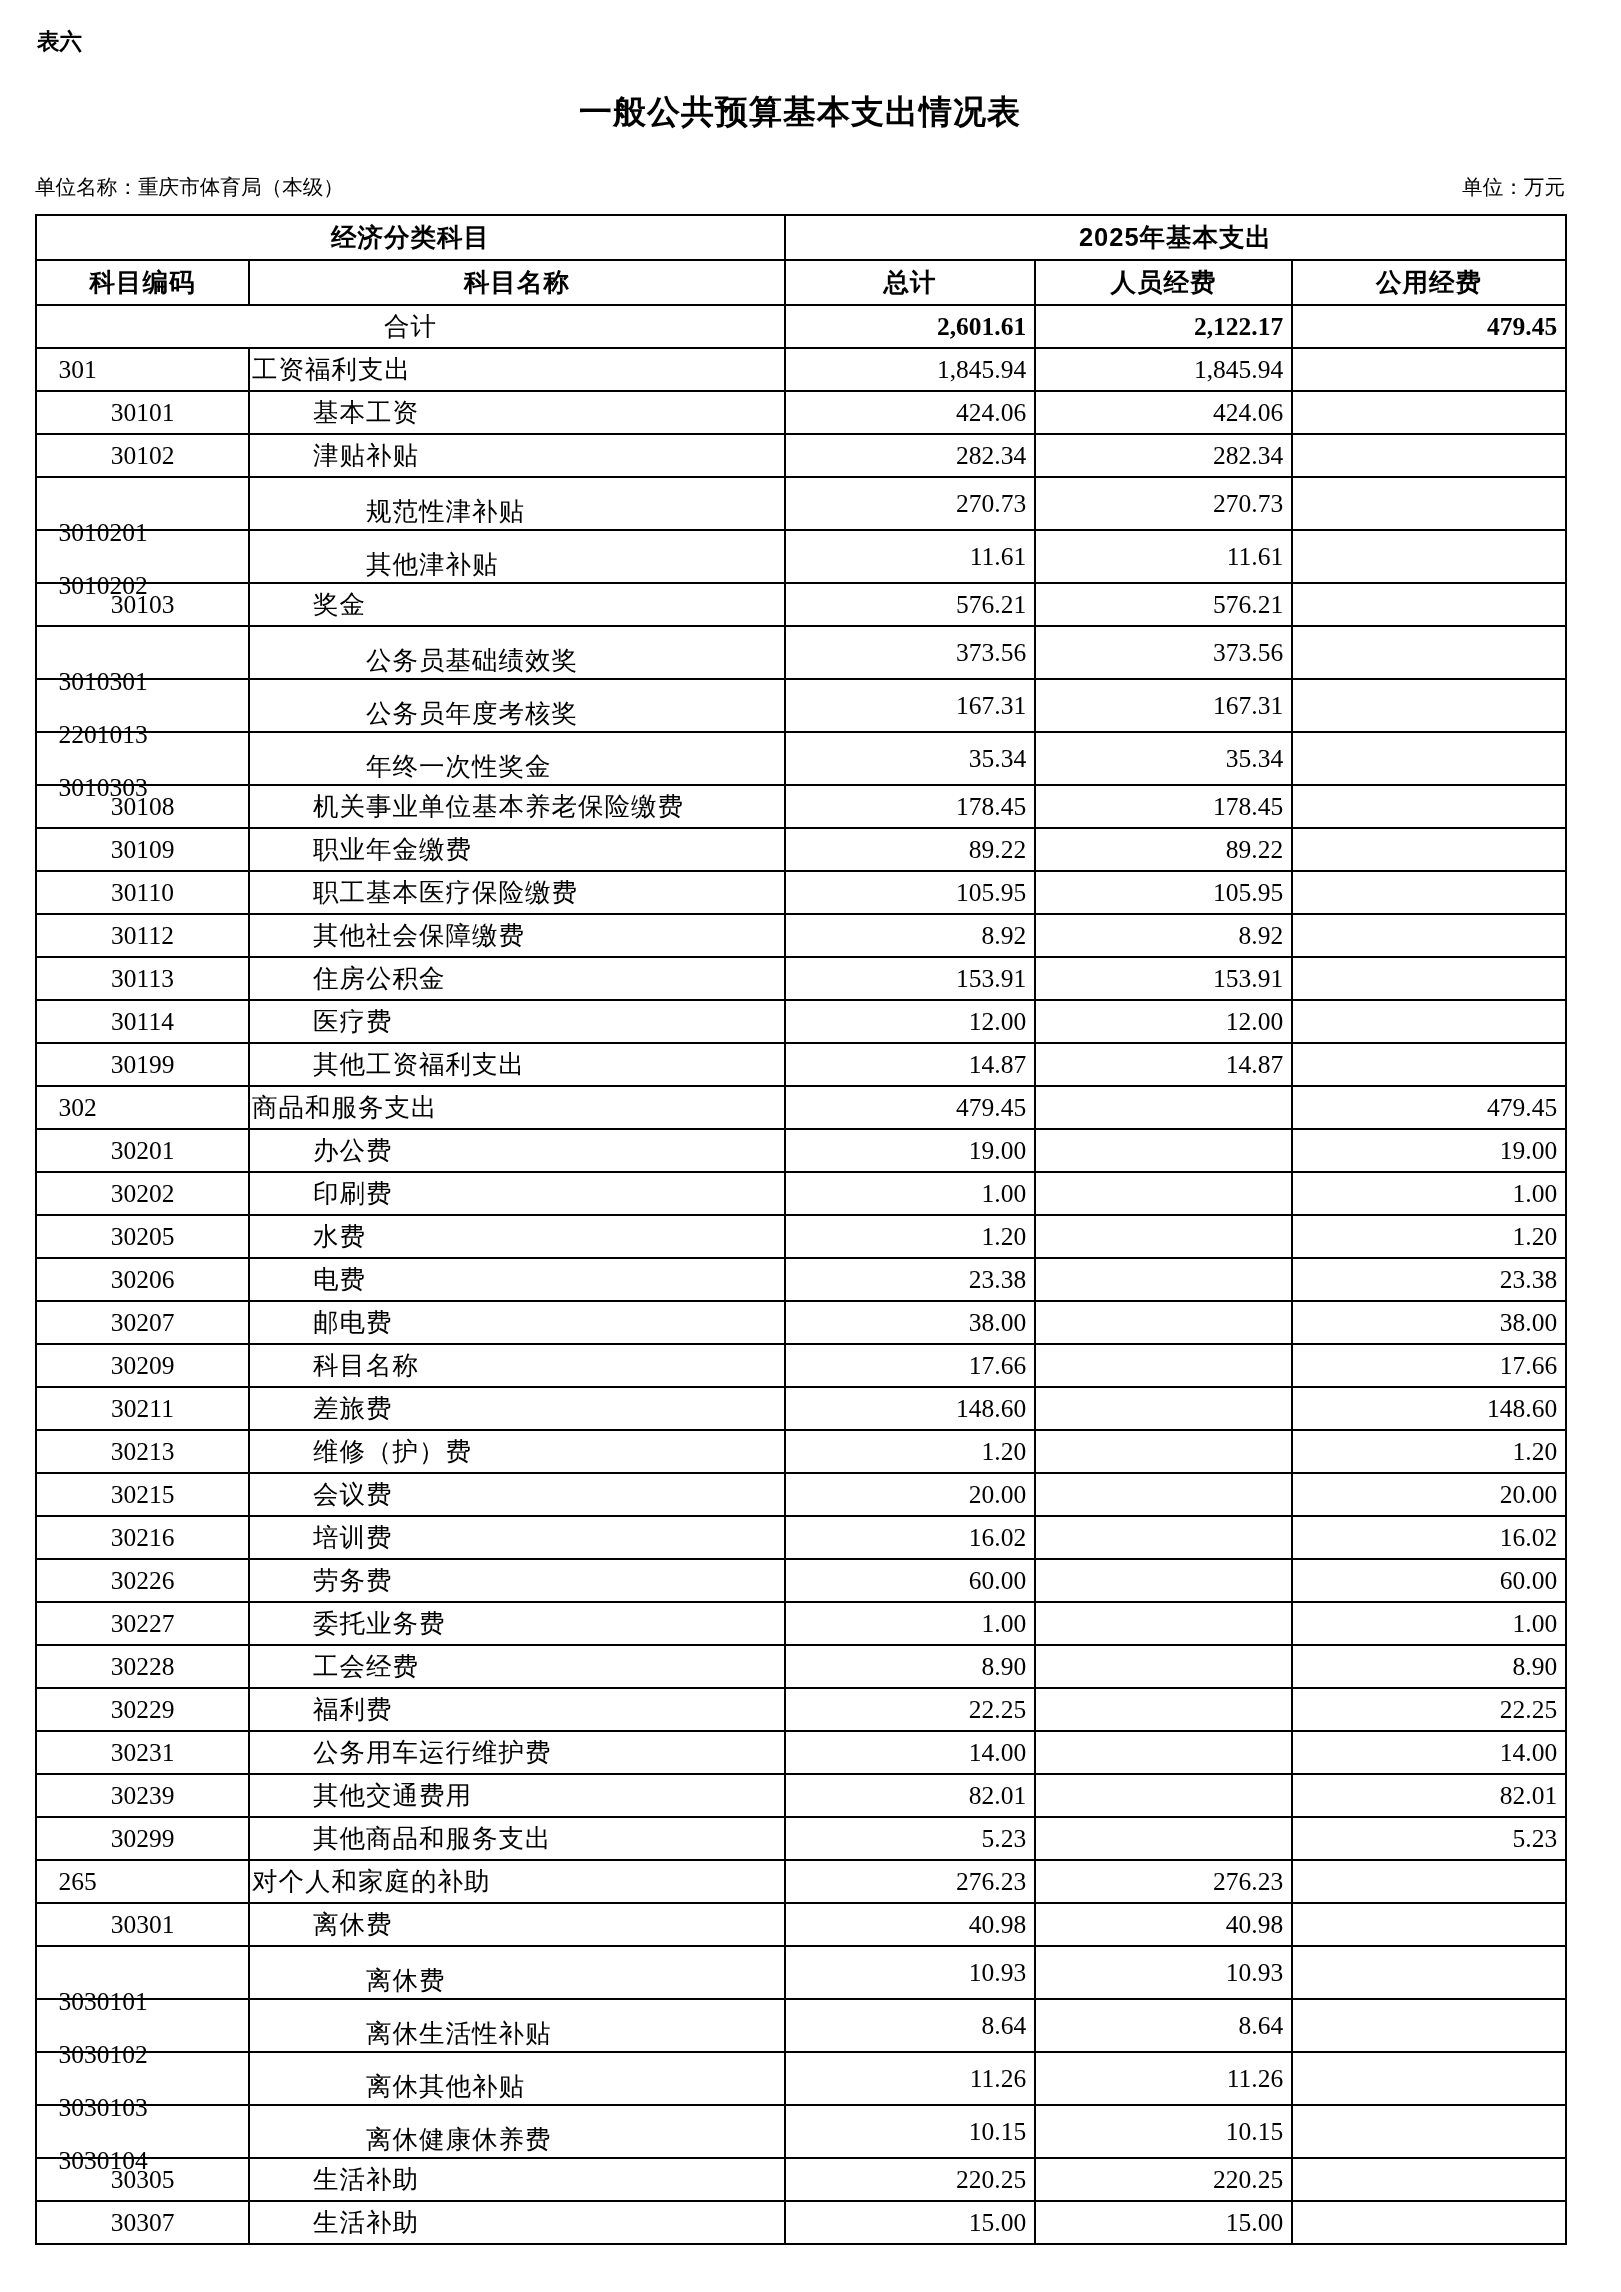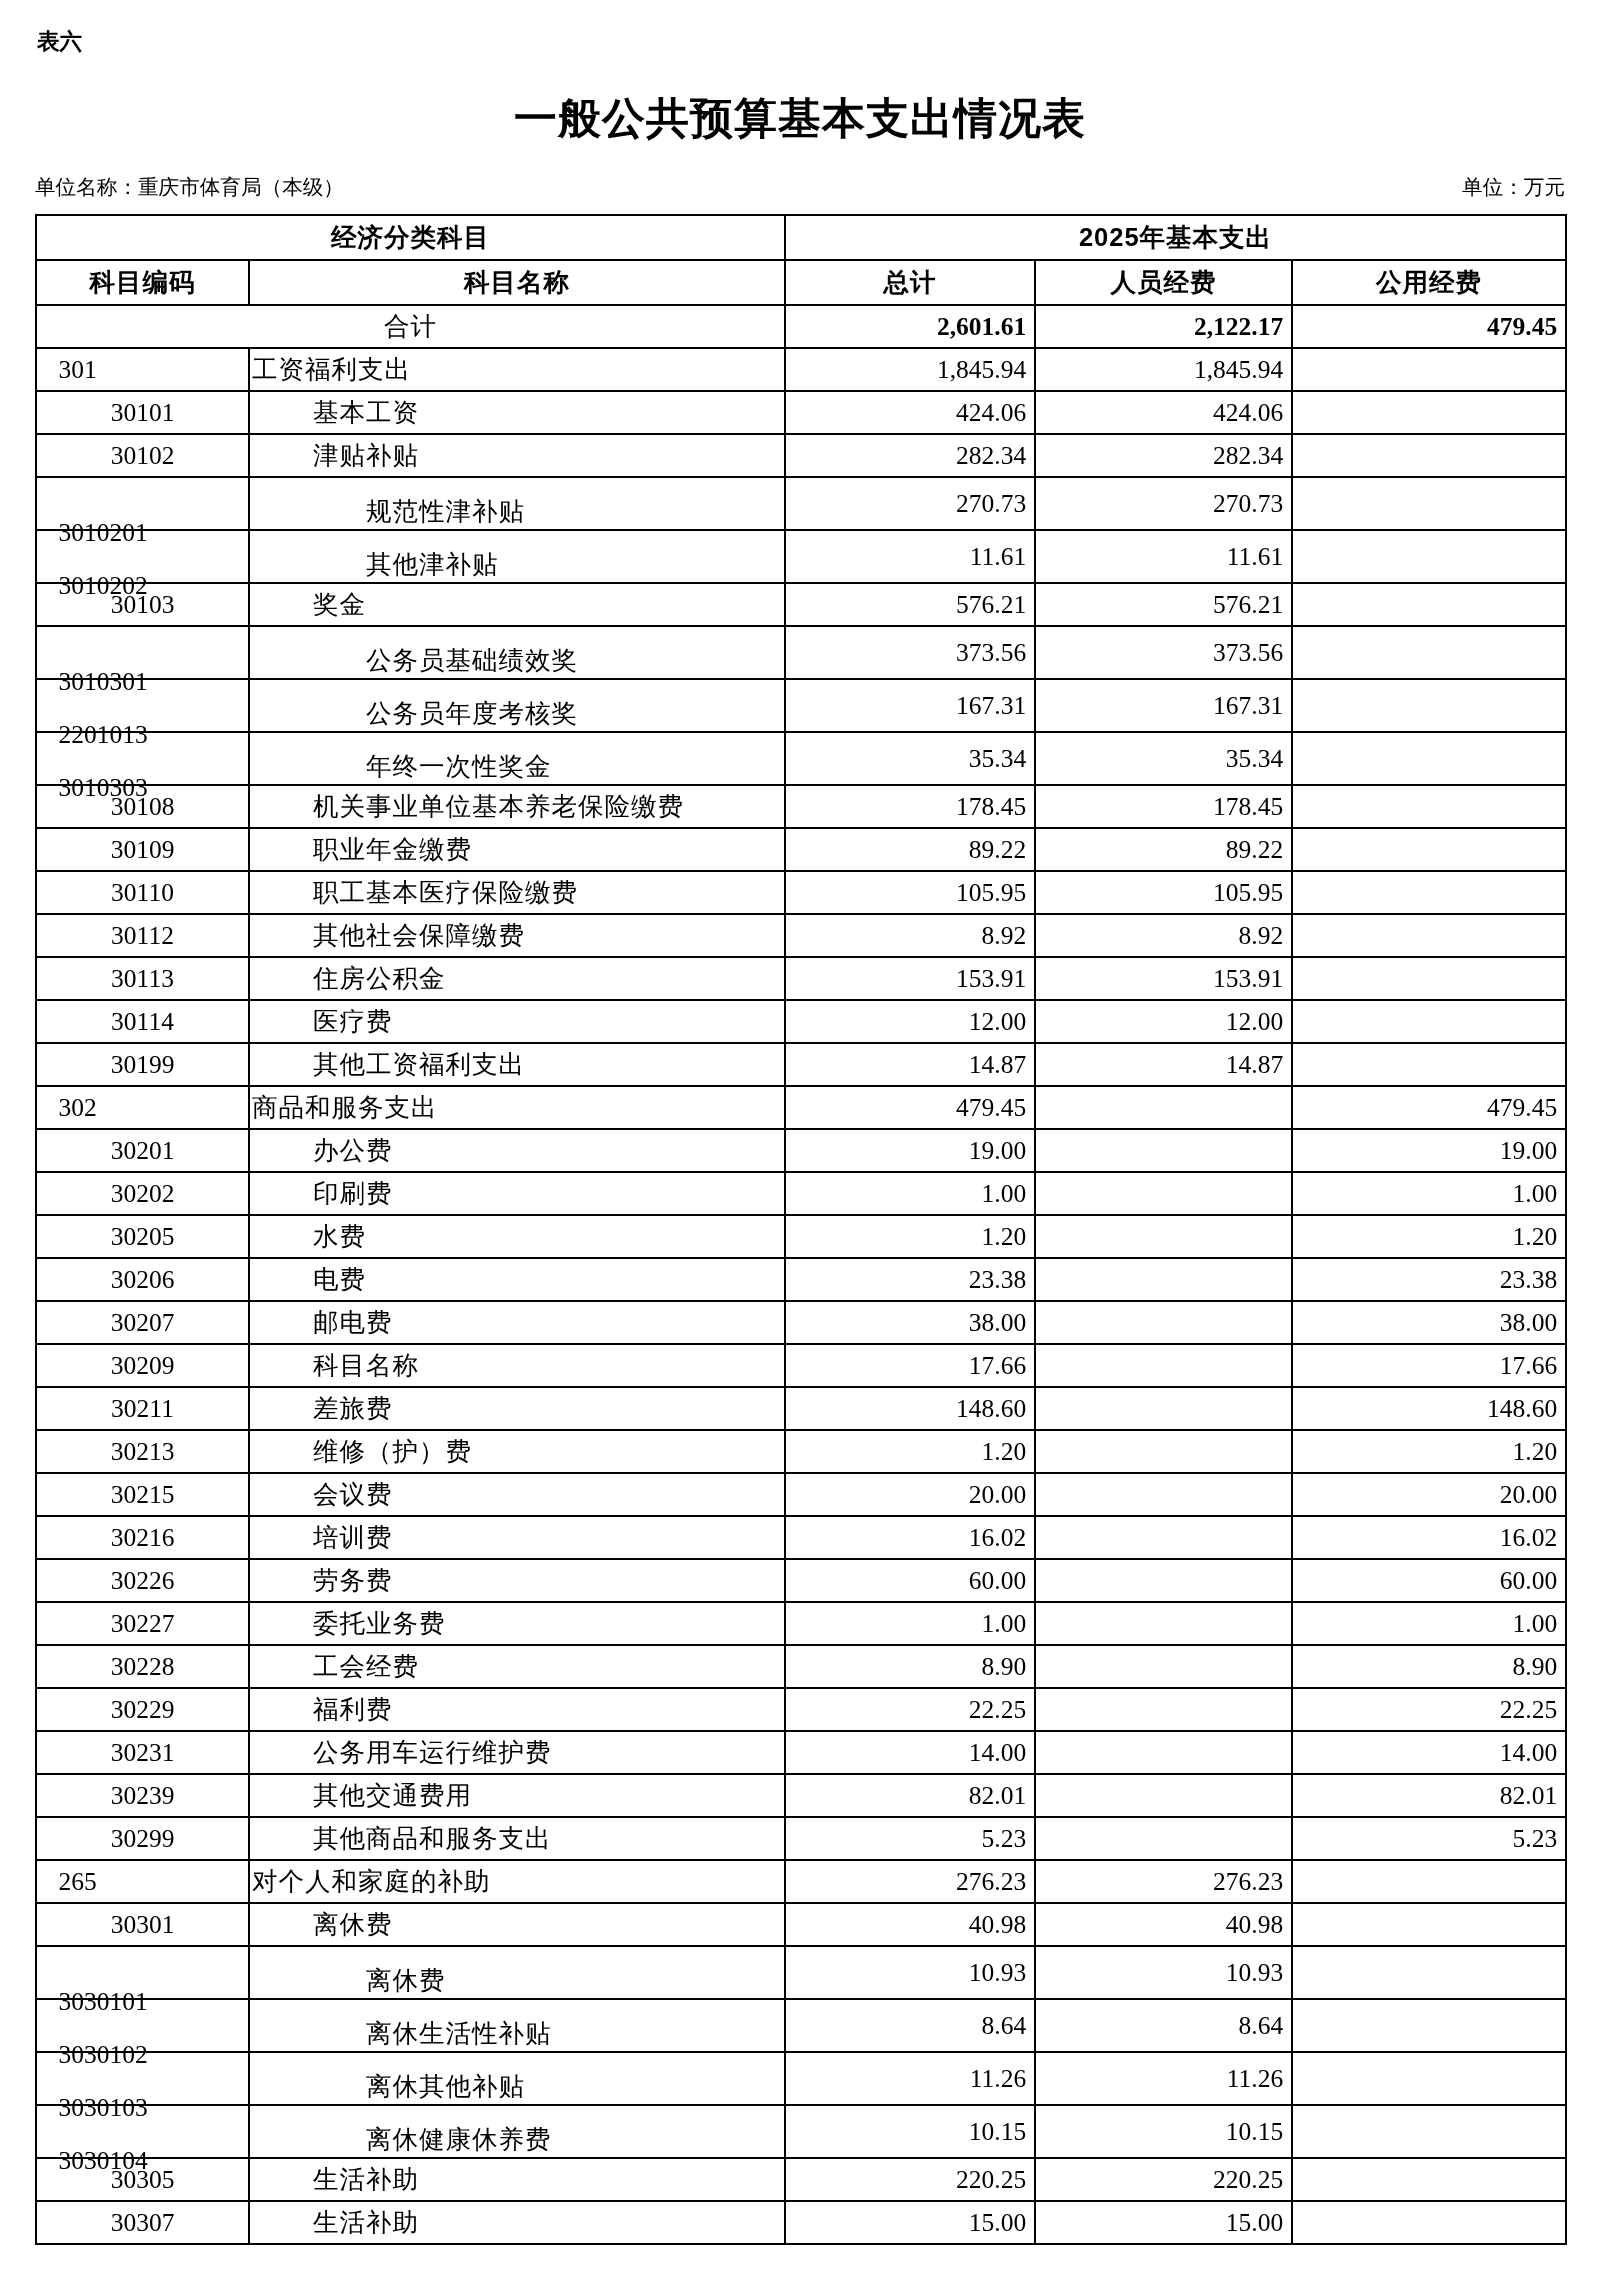--- a/index.html
+++ b/index.html
@@ -1,21 +1,21 @@
 <!DOCTYPE html>
 <html><head>
 <meta charset="utf-8">
 <style>
   html,body{margin:0;padding:0;background:#888;}
   .page{position:relative;width:1621px;height:2293px;background:#ffffff;color:#000;overflow:hidden;
         font-family:"Liberation Serif","DejaVu Serif",serif;}
   .tag{position:absolute;top:25.5px;left:37px;font-family:"Liberation Sans","DejaVu Sans",sans-serif;
        font-weight:bold;font-size:22.5px;}
   .title{position:absolute;top:90px;left:35px;width:1530px;text-align:center;
-         font-family:"Liberation Sans","DejaVu Sans",sans-serif;font-weight:bold;font-size:43px;letter-spacing:1px;}
+         font-family:"Liberation Sans","DejaVu Sans",sans-serif;font-weight:bold;font-size:33px;letter-spacing:1px;}
   .unitline{position:absolute;top:173px;left:35px;width:1530px;display:flex;justify-content:space-between;
             font-size:20.6px;}
   .unitline .u-right{align-self:flex-end;}
   table{position:absolute;top:214px;left:35px;width:1530px;border-collapse:collapse;table-layout:fixed;
         border:2.9px solid #000;}
   col.c-code{width:213px;} col.c-name{width:536px;} col.c-tot{width:250px;}
   col.c-per{width:257px;} col.c-pub{width:274px;}
   td,th{border:2px solid #000;border-top-width:2.9px;border-bottom-width:2.9px;padding:0;overflow:visible;
         font-weight:normal;}
   tr.hd{height:45px;}

